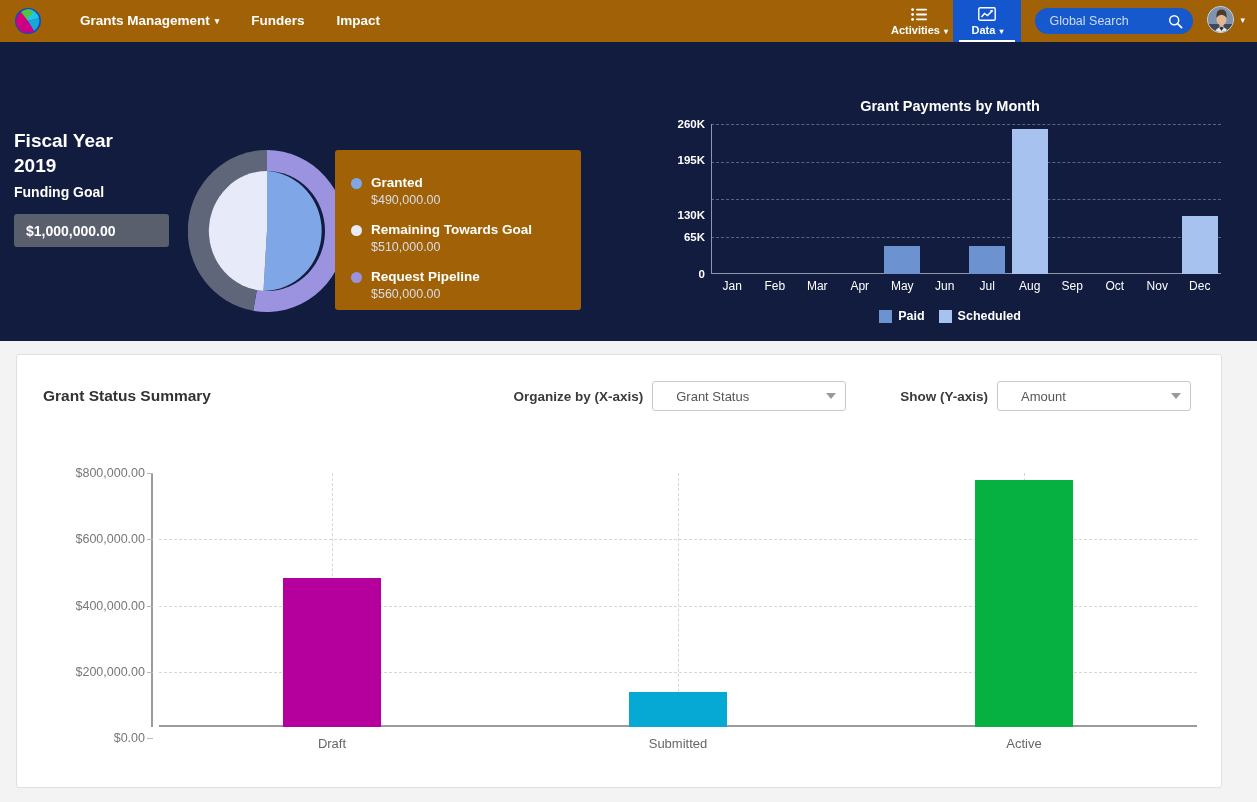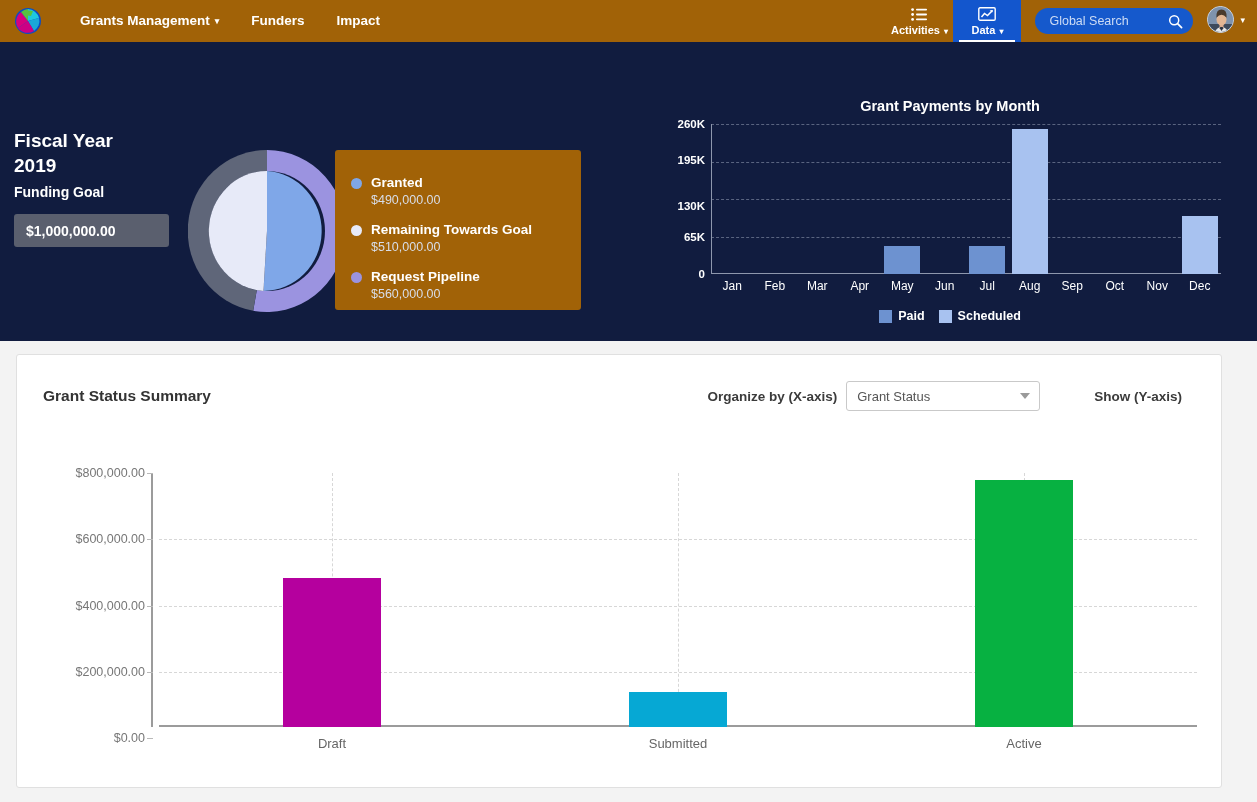--- a/index.html
+++ b/index.html
@@ -138,21 +138,21 @@
     background: #ffffff; border: 1px solid #e0e0e0; border-radius: 3px;
   }
   .panel-head {
     display: flex; align-items: center; padding: 26px 30px 0 26px;
   }
   .panel-title { color: #333333; font-size: 15.5px; font-weight: bold; }
   .ctrl-group { display: flex; align-items: center; margin-left: auto; }
   .ctrl-label { color: #3b3b3b; font-size: 13.5px; font-weight: bold; margin-right: 9px; white-space: nowrap; }
   .ctrl-select {
     position: relative; background: #ffffff; border: 1px solid #c9c9c9; border-radius: 3px;
-    height: 30px; display: flex; align-items: center; padding: 0 28px 0 10px;
+    height: 30px; display: flex; align-items: center; padding: 0 28px 0 23px;
     color: #555555; font-size: 13px; cursor: pointer;
   }
   .ctrl-select .sv { white-space: nowrap; }
   .ctrl-select .sc {
     position: absolute; right: 9px; top: 50%; transform: translateY(-50%);
     width: 0; height: 0; border-left: 5px solid transparent; border-right: 5px solid transparent;
     border-top: 6px solid #9a9a9a;
   }
   .ctrl-x .ctrl-select { width: 194px; }
   .ctrl-y { margin-left: 54px; }
@@ -303,21 +303,21 @@
       <div class="legend-val">$560,000.00</div>
     </div>
   </div>
 
   <div class="mchart">
     <div class="mchart-title">Grant Payments by Month</div>
     <div class="mchart-body">
       <div class="myaxis" id="m-yaxis">
           <div class="yt" style="top: 150px;">0</div>
           <div class="yt" style="top: 112.5px;">65K</div>
-          <div class="yt" style="top: 82px; margin-left: 46px;">130K</div>
+          <div class="yt" style="top: 91px; margin-left: 46px;">130K</div>
           <div class="yt" style="top: 36px;">195K</div>
           <div class="yt" style="top: 0px;">260K</div>
         </div>
       <div id="m-grid">
           <div class="mgrid" style="top: 112.5px;"></div>
           <div class="mgrid" style="top: 75px;"></div>
           <div class="mgrid" style="top: 37.5px;"></div>
           <div class="mgrid" style="top: 0px;"></div>
         </div>
       <div class="maxisline"></div>
@@ -378,20 +378,24 @@
     <div class="ctrl-group">
       <div class="ctrl-x" style="display:flex;align-items:center;">
         <span class="ctrl-label">Organize by (X-axis)</span>
         <div class="ctrl-select">
           <span class="sv">Grant Status</span>
           <span class="sc"></span>
         </div>
       </div>
       <div class="ctrl-y" style="display:flex;align-items:center;">
         <span class="ctrl-label">Show (Y-axis)</span>
+        <div class="ctrl-select">
+          <span class="sv">Amount</span>
+          <span class="sc"></span>
+        </div>
       </div>
     </div>
   </div>
 
   <div class="bchart">
     <div class="byaxis" id="b-yaxis">
       <div class="byline"></div>
     <div class="yt" style="top: 265px;">$0.00</div>
         <div class="ytick" style="top: 265px;"></div>
         <div class="yt" style="top: 198.75px;">$200,000.00</div>

